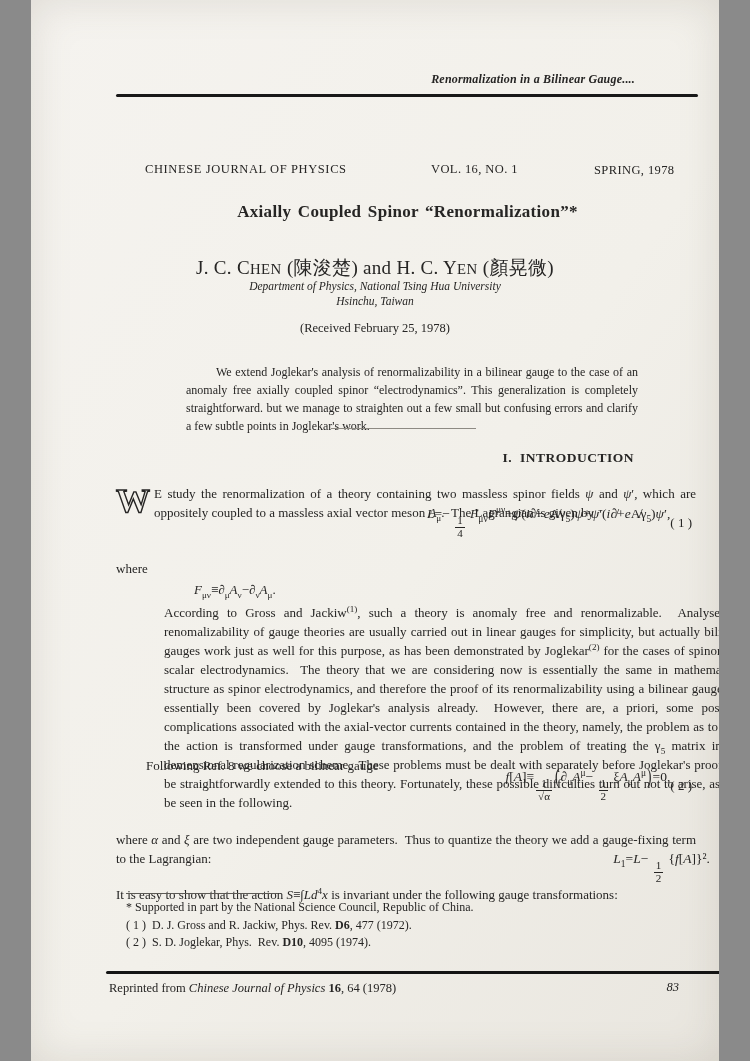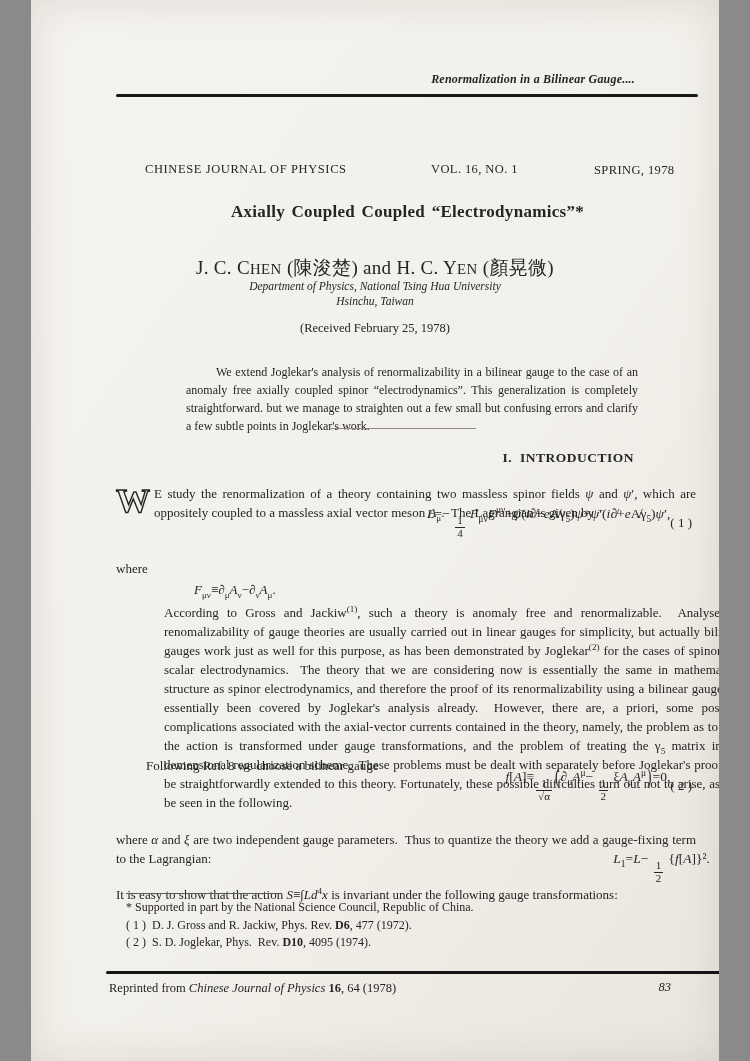--- a/index.html
+++ b/index.html
@@ -41,42 +41,42 @@
   #p2{top:590px;margin-left:48px;}
   #pfollow{top:743px;}
   #eq2{top:764px;height:44px;}
   #p3{top:817px;}
   #eqL1{top:850px;height:36px;}
   #p4{top:872px;}
   .fn-rule{position:absolute;top:893px;left:95px;width:152px;height:1px;background:#5c5a55;}
   .footnotes{position:absolute;top:899px;left:95px;width:572px;font-size:12px;line-height:17.5px;}
   .rule-bottom{position:absolute;top:971px;left:75px;width:627px;height:2.5px;background:#141414;border-radius:2px;}
   .reprint{position:absolute;top:981px;left:78px;font-size:12.5px;}
-  .pageno{position:absolute;top:980px;right:48px;font-size:12.5px;font-style:italic;}
+  .pageno{position:absolute;top:980px;right:40px;font-size:12.5px;font-style:italic;}
   sub,sup{font-size:.7em;line-height:0;}
   i{font-style:italic;}
   .frac{display:inline-flex;flex-direction:column;align-items:center;vertical-align:-0.55em;line-height:1.05;font-size:.82em;margin:0 2px;}
   .frac .fn{display:block;padding:0 2px;}
   .frac .fd{display:block;border-top:1px solid currentColor;padding:0 2px;}
   .bigp{display:inline-block;transform:scaleY(1.55);margin:0 1px;font-weight:400;}
 </style>
 </head>
 <body>
 
 <div class="page">
 
   <div class="runhead">Renormalization in a Bilinear Gauge....</div>
   <div class="rule-top"></div>
 
   <div class="jname">CHINESE JOURNAL OF PHYSICS</div>
   <div class="jvol">VOL. 16, NO. 1</div>
   <div class="jseason">SPRING, 1978</div>
 
   <div class="title">
-    <div>Axially Coupled Coupled “Electrodynamics”*</div>
+    <div>Axially Coupled Spinor “Renormalization”*</div>
   </div>
 
   <div class="authors">J. C. C<span class="sc">HEN</span> (陳浚楚) and H. C. Y<span class="sc">EN</span> (顏晃微)</div>
 
   <div class="affil">
     <div>Department of Physics, National Tsing Hua University</div>
     <div>Hsinchu, Taiwan</div>
   </div>
 
   <div class="received">(Received February 25, 1978)</div>

